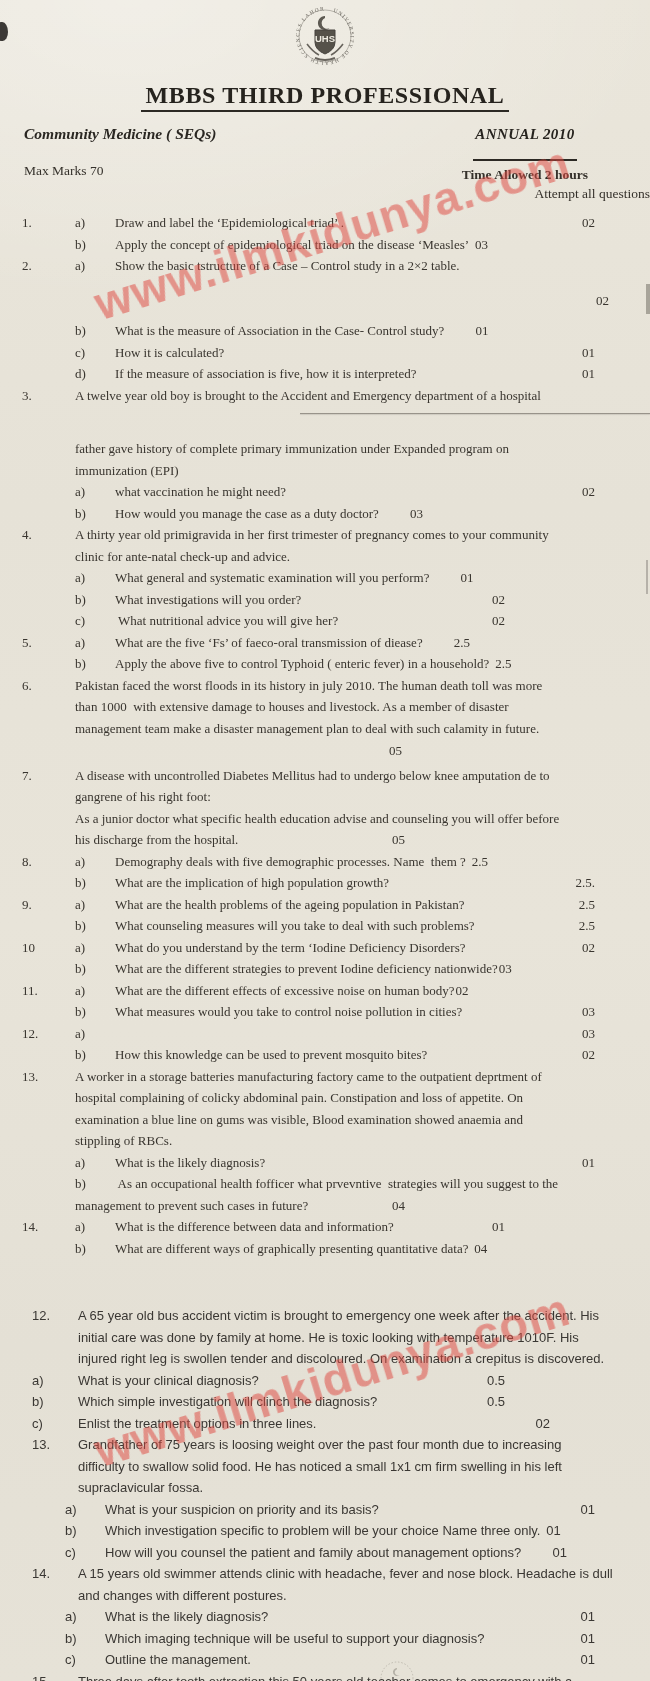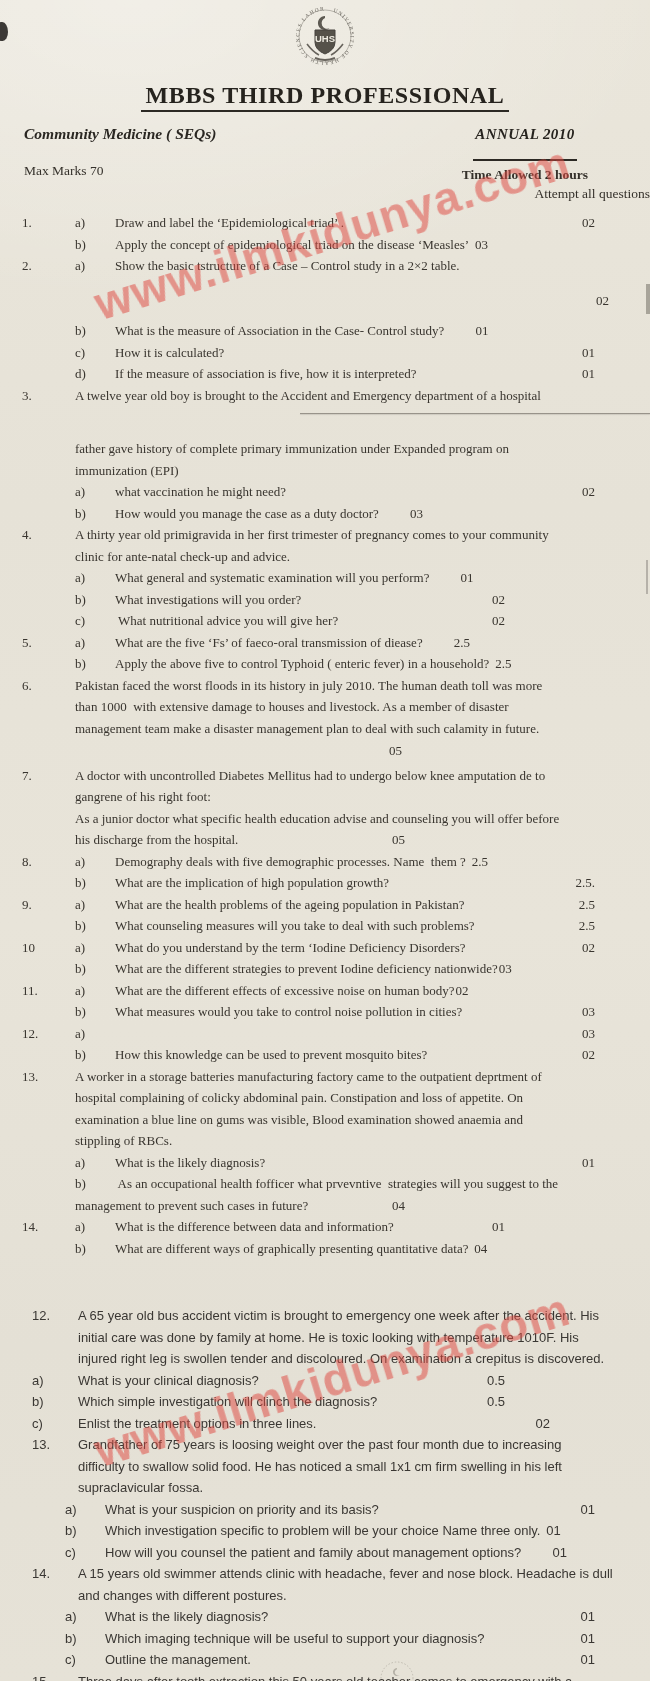--- a/index.html
+++ b/index.html
@@ -228,21 +228,21 @@
         <span class="ncol"></span>
         <span class="qtext">than 1000  with extensive damage to houses and livestock. As a member of disaster</span>
       </div>
       <div class="row r-line">
         <span class="ncol"></span>
         <span class="qtext">management team make a disaster management plan to deal with such calamity in future.</span>
       </div>
       <div class="row r-mark center"><span class="ncol"></span><span class="mark m-inline">05</span></div>
       <div class="row r-line">
         <span class="ncol">7.</span>
-        <span class="qtext">A doctor with uncontrolled Diabetes Mellitus had to undergo below knee amputation de to</span>
+        <span class="qtext">A disease with uncontrolled Diabetes Mellitus had to undergo below knee amputation de to</span>
       </div>
       <div class="row r-line">
         <span class="ncol"></span>
         <span class="qtext">gangrene of his right foot:</span>
       </div>
       <div class="row r-line">
         <span class="ncol"></span>
         <span class="qtext">As a junior doctor what specific health education advise and counseling you will offer before</span>
       </div>
       <div class="row r-line">

